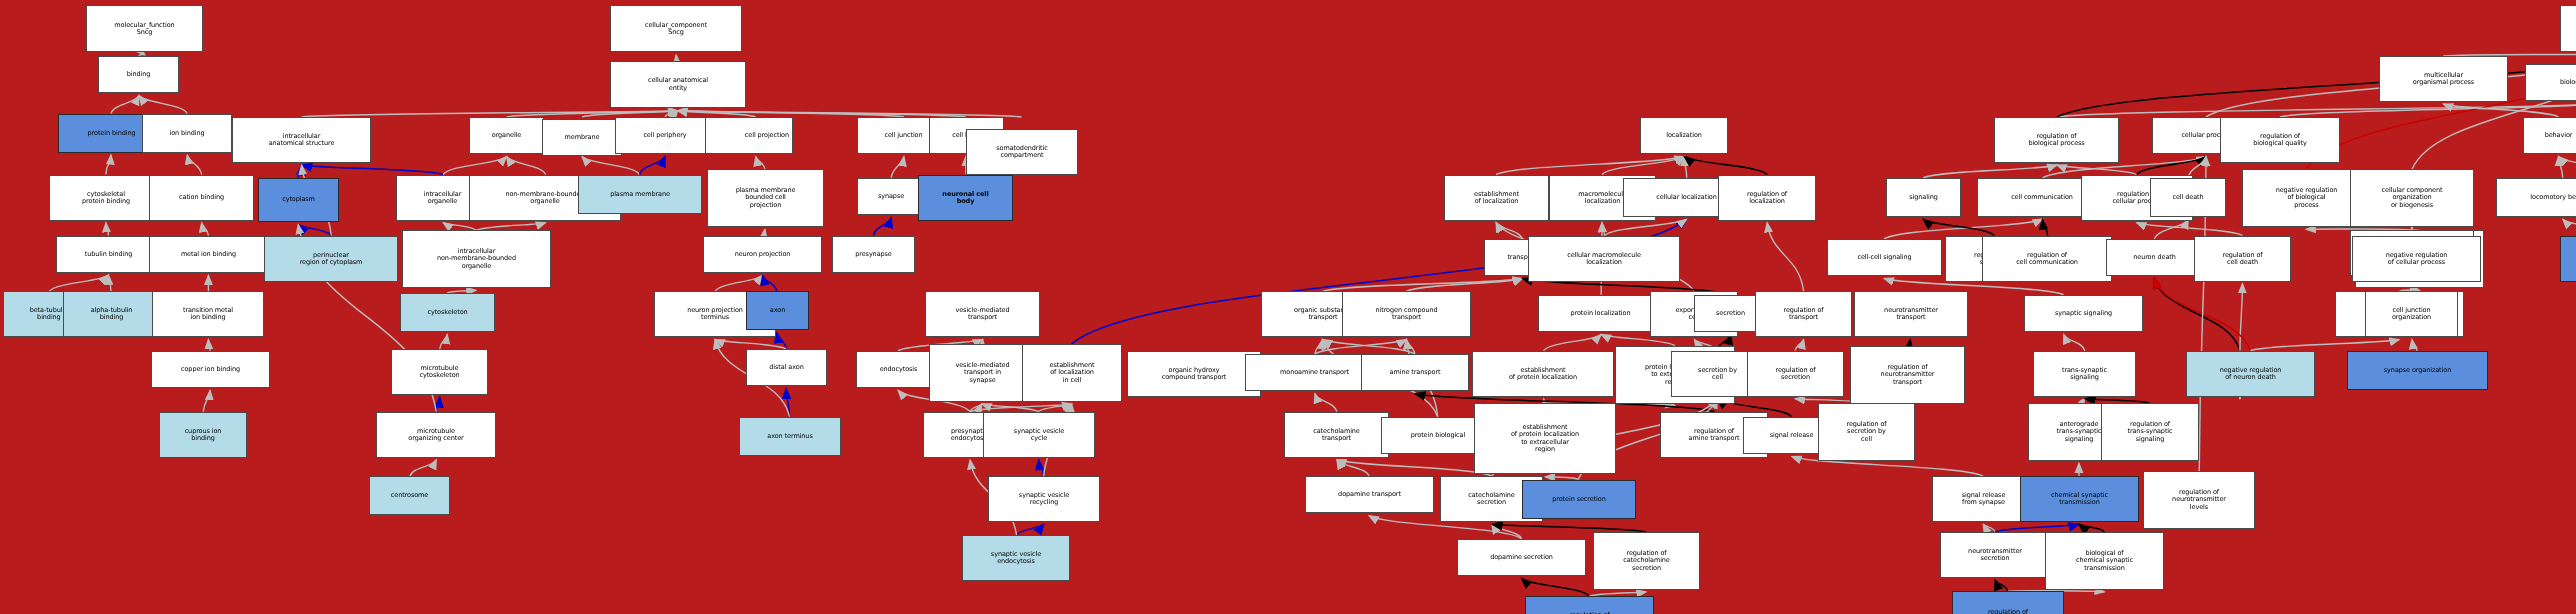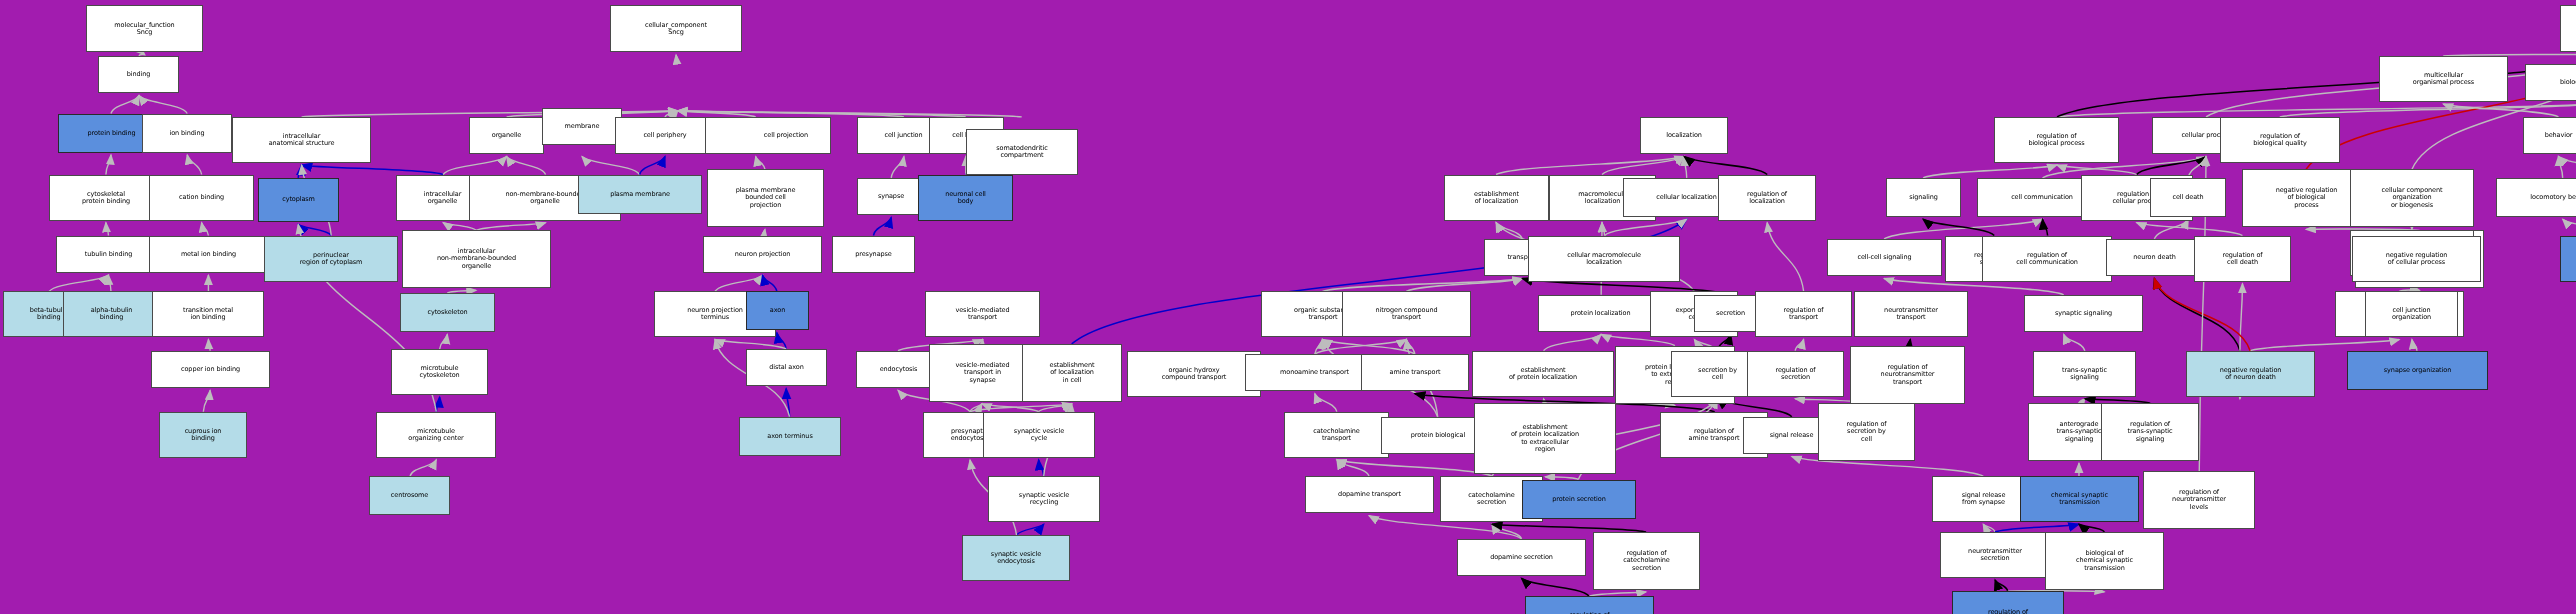--- a/index.html
+++ b/index.html
@@ -1,20 +1,20 @@
 <!DOCTYPE html>
 <html style="font-size:9.3px"><head>
 <meta charset="utf-8">
 <style>
   html,body{margin:0;padding:0;background:#ffffff;}
   #canvas{
     position:relative;
     width:2576px;
     height:614px;
-    background:#a21caf;
+    background:#b91c1c;
     font-family:"DejaVu Sans", sans-serif;
     overflow:hidden;
   }
   #edges{position:absolute;left:0;top:0;width:2576px;height:614px;pointer-events:none;}
   .node{
     position:absolute;
     box-sizing:border-box;
     border:0.9px solid #4a4a4a;
     background:#ffffff;
     display:flex;
@@ -213,41 +213,43 @@
 binding</div>
     <div class="node cyan" style="left: 63px; top: 291px; width: 97px; height: 46px;">alpha-tubulin
 binding</div>
     <div class="node" style="left: 152px; top: 291px; width: 112px; height: 46px;">transition metal
 ion binding</div>
     <div class="node" style="left: 151px; top: 351px; width: 119px; height: 37px;">copper ion binding</div>
     <div class="node cyan" style="left: 159px; top: 412px; width: 88px; height: 46px;">cuprous ion
 binding</div>
     <div class="node" style="left: 610px; top: 5.1px; width: 132px; height: 47px;">cellular_component
 Sncg</div>
+    <div class="node" style="left: 610px; top: 61px; width: 136px; height: 47px;">cellular anatomical
+entity</div>
     <div class="node" style="left: 232px; top: 117px; width: 139px; height: 46px;">intracellular
 anatomical structure</div>
     <div class="node" style="left: 469px; top: 117px; width: 75px; height: 37px;">organelle</div>
-    <div class="node" style="left: 542px; top: 108px; width: 80px; height: 37px;">membrane</div>
+    <div class="node" style="left: 542px; top: 119px; width: 80px; height: 37px;">membrane</div>
     <div class="node" style="left: 615px; top: 117px; width: 100px; height: 37px;">cell periphery</div>
-    <div class="node" style="left: 705px; top: 117px; width: 126px; height: 37px; padding-left: 37px;">cell projection</div>
+    <div class="node" style="left: 705px; top: 117px; width: 88px; height: 37px; padding-left: 37px;">cell projection</div>
     <div class="node" style="left: 857px; top: 117px; width: 93px; height: 37px;">cell junction</div>
     <div class="node" style="left: 929px; top: 117px; width: 75px; height: 37px;">cell body</div>
     <div class="node" style="left: 966px; top: 117px; width: 112px; height: 46px; margin-top: 12px;">somatodendritic
 compartment</div>
     <div class="node blue" style="left: 258px; top: 178px; width: 81px; height: 44px;">cytoplasm</div>
     <div class="node" style="left: 396px; top: 175px; width: 93px; height: 46px;">intracellular
 organelle</div>
     <div class="node" style="left: 469px; top: 175px; width: 152px; height: 46px;">non-membrane-bounded
 organelle</div>
     <div class="node cyan" style="left: 578px; top: 175px; width: 124px; height: 39px;">plasma membrane</div>
     <div class="node" style="left: 707px; top: 169px; width: 117px; height: 58px;">plasma membrane
 bounded cell
 projection</div>
     <div class="node" style="left: 857px; top: 178px; width: 68px; height: 37px;">synapse</div>
-    <div class="node blue" style="left: 918px; top: 175px; width: 95px; height: 46px;">neuronal cell
+    <div class="node blue" style="left: 918px; top: 175px; width: 95px; height: 46px; font-weight: bold;">neuronal cell
 body</div>
     <div class="node cyan" style="left: 264px; top: 236px; width: 134px; height: 46px;">perinuclear
 region of cytoplasm</div>
     <div class="node" style="left: 402px; top: 230px; width: 149px; height: 58px;">intracellular
 non-membrane-bounded
 organelle</div>
     <div class="node" style="left: 703px; top: 236px; width: 119px; height: 37px;">neuron projection</div>
     <div class="node" style="left: 832px; top: 236px; width: 83px; height: 37px;">presynapse</div>
     <div class="node cyan" style="left: 400px; top: 293px; width: 95px; height: 39px;">cytoskeleton</div>
     <div class="node" style="left: 654px; top: 291px; width: 122px; height: 46px;">neuron projection

